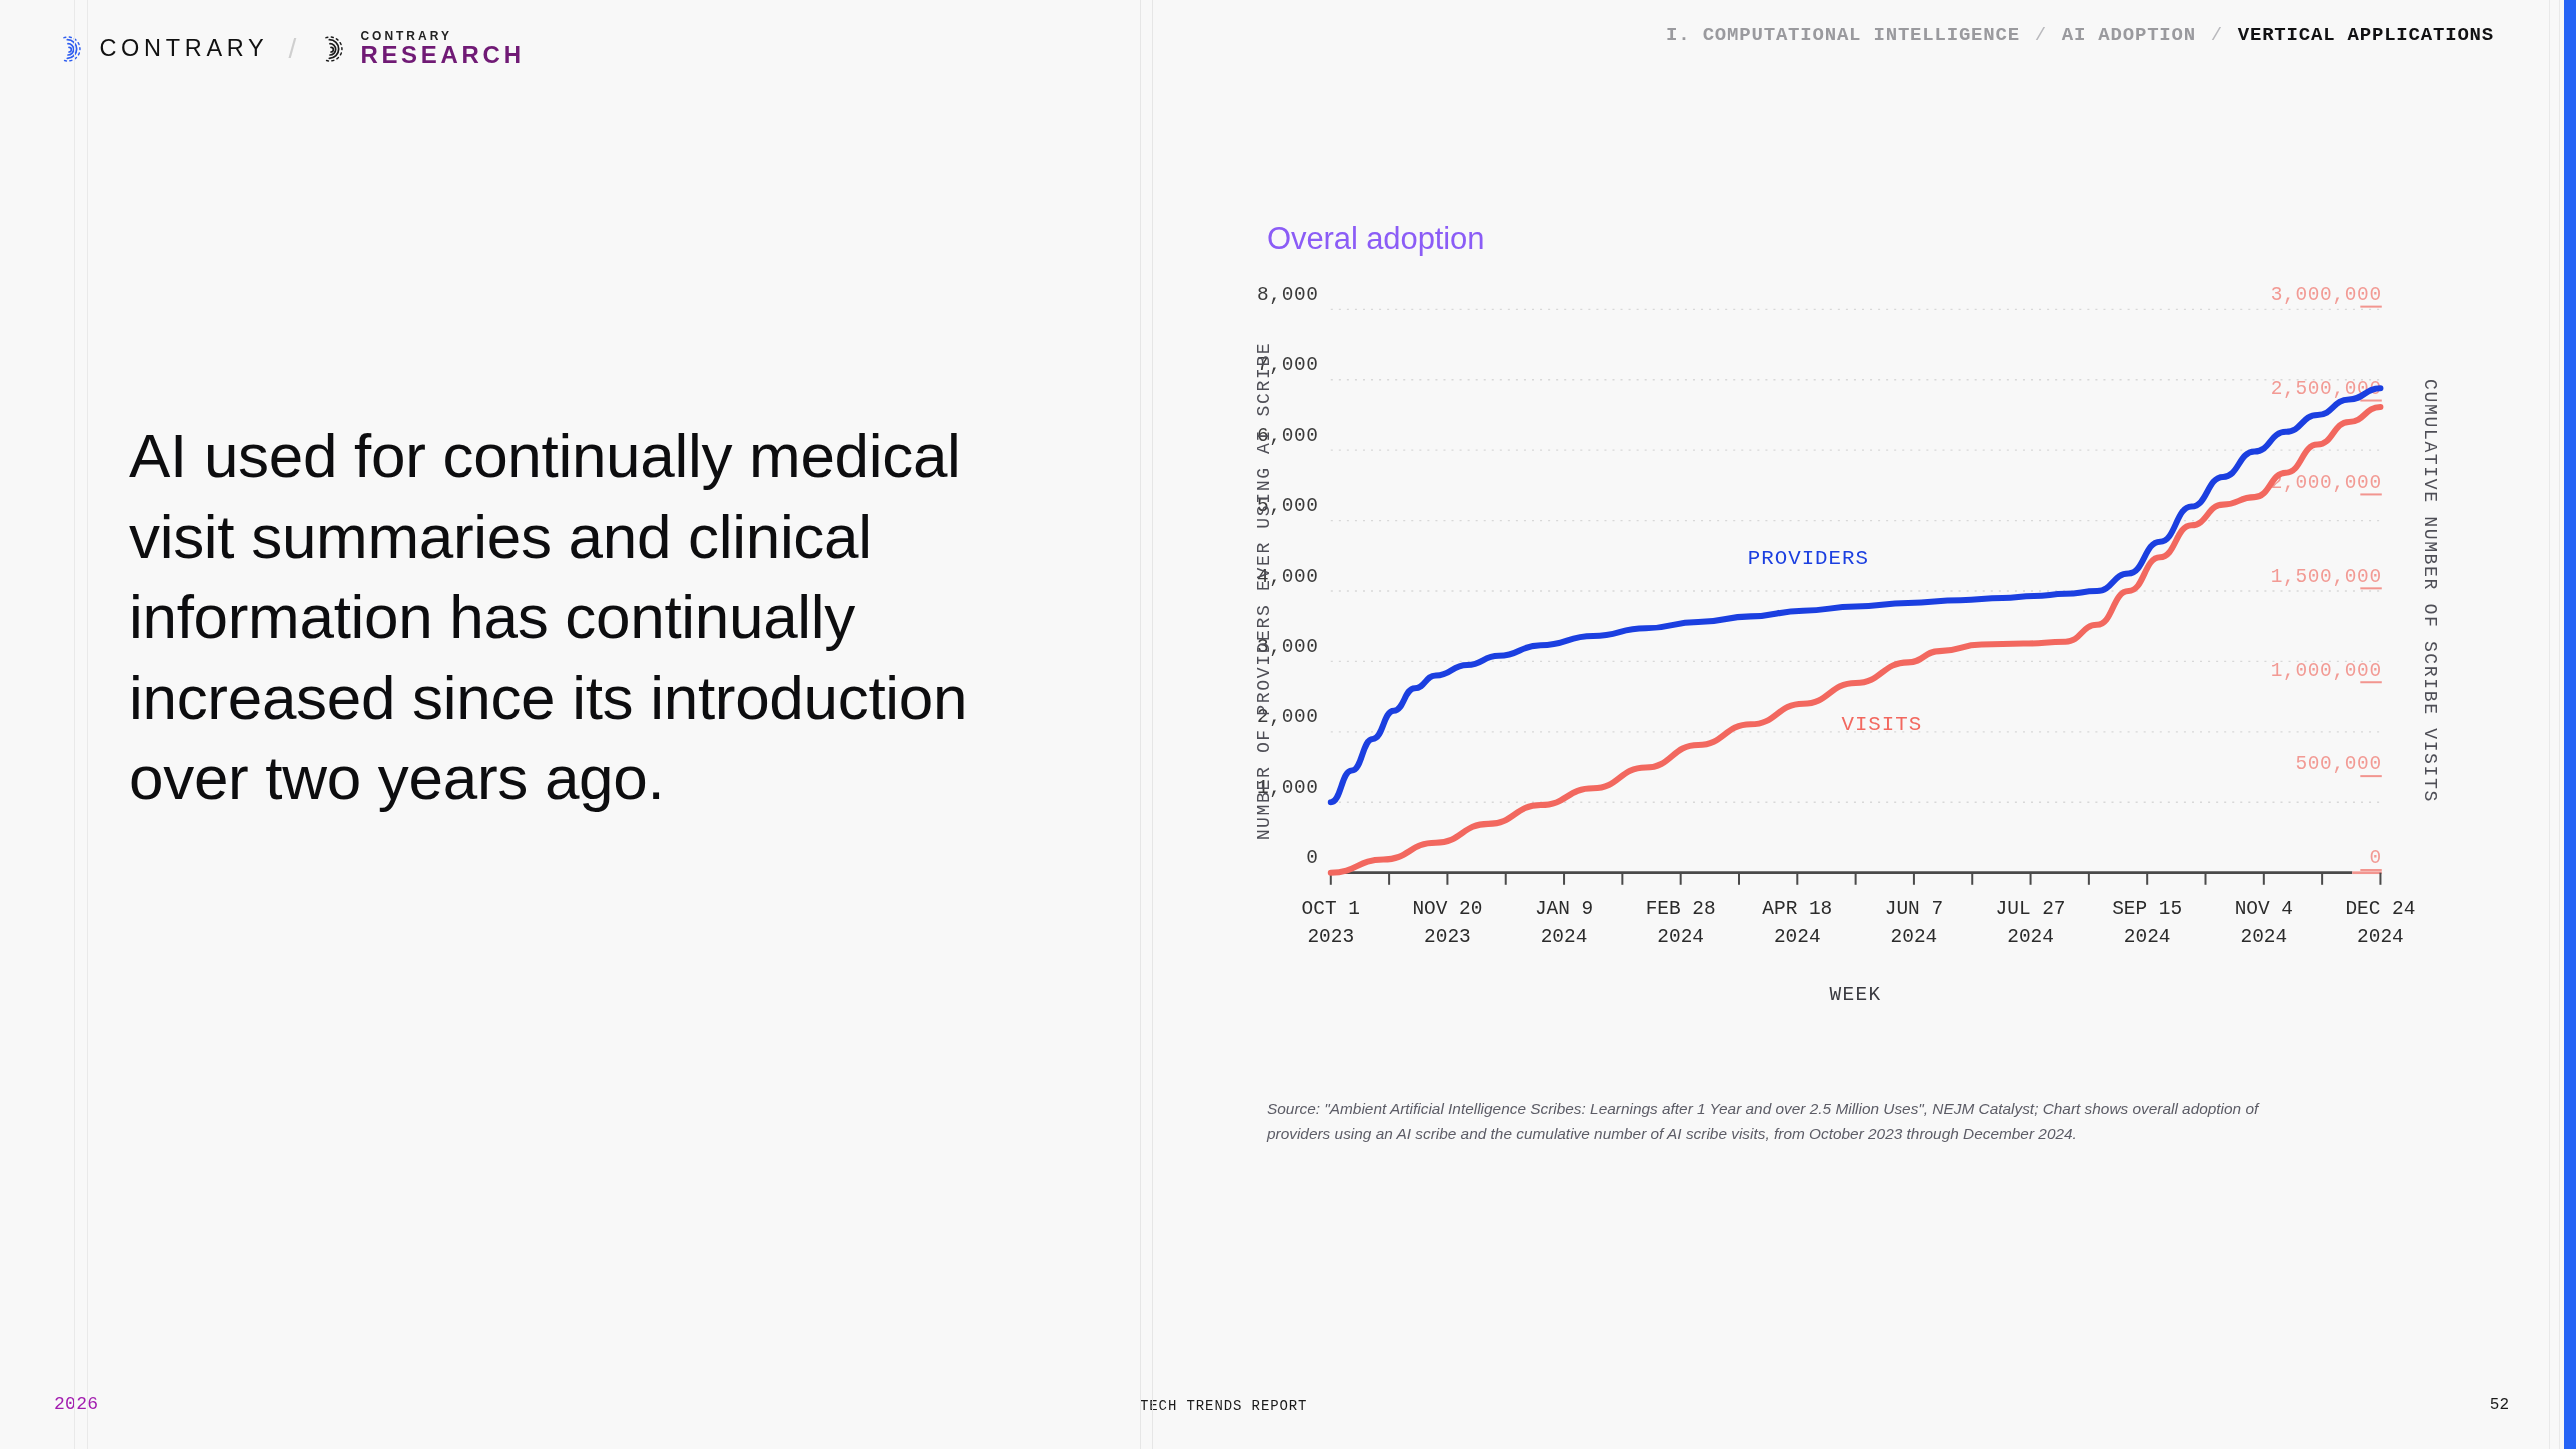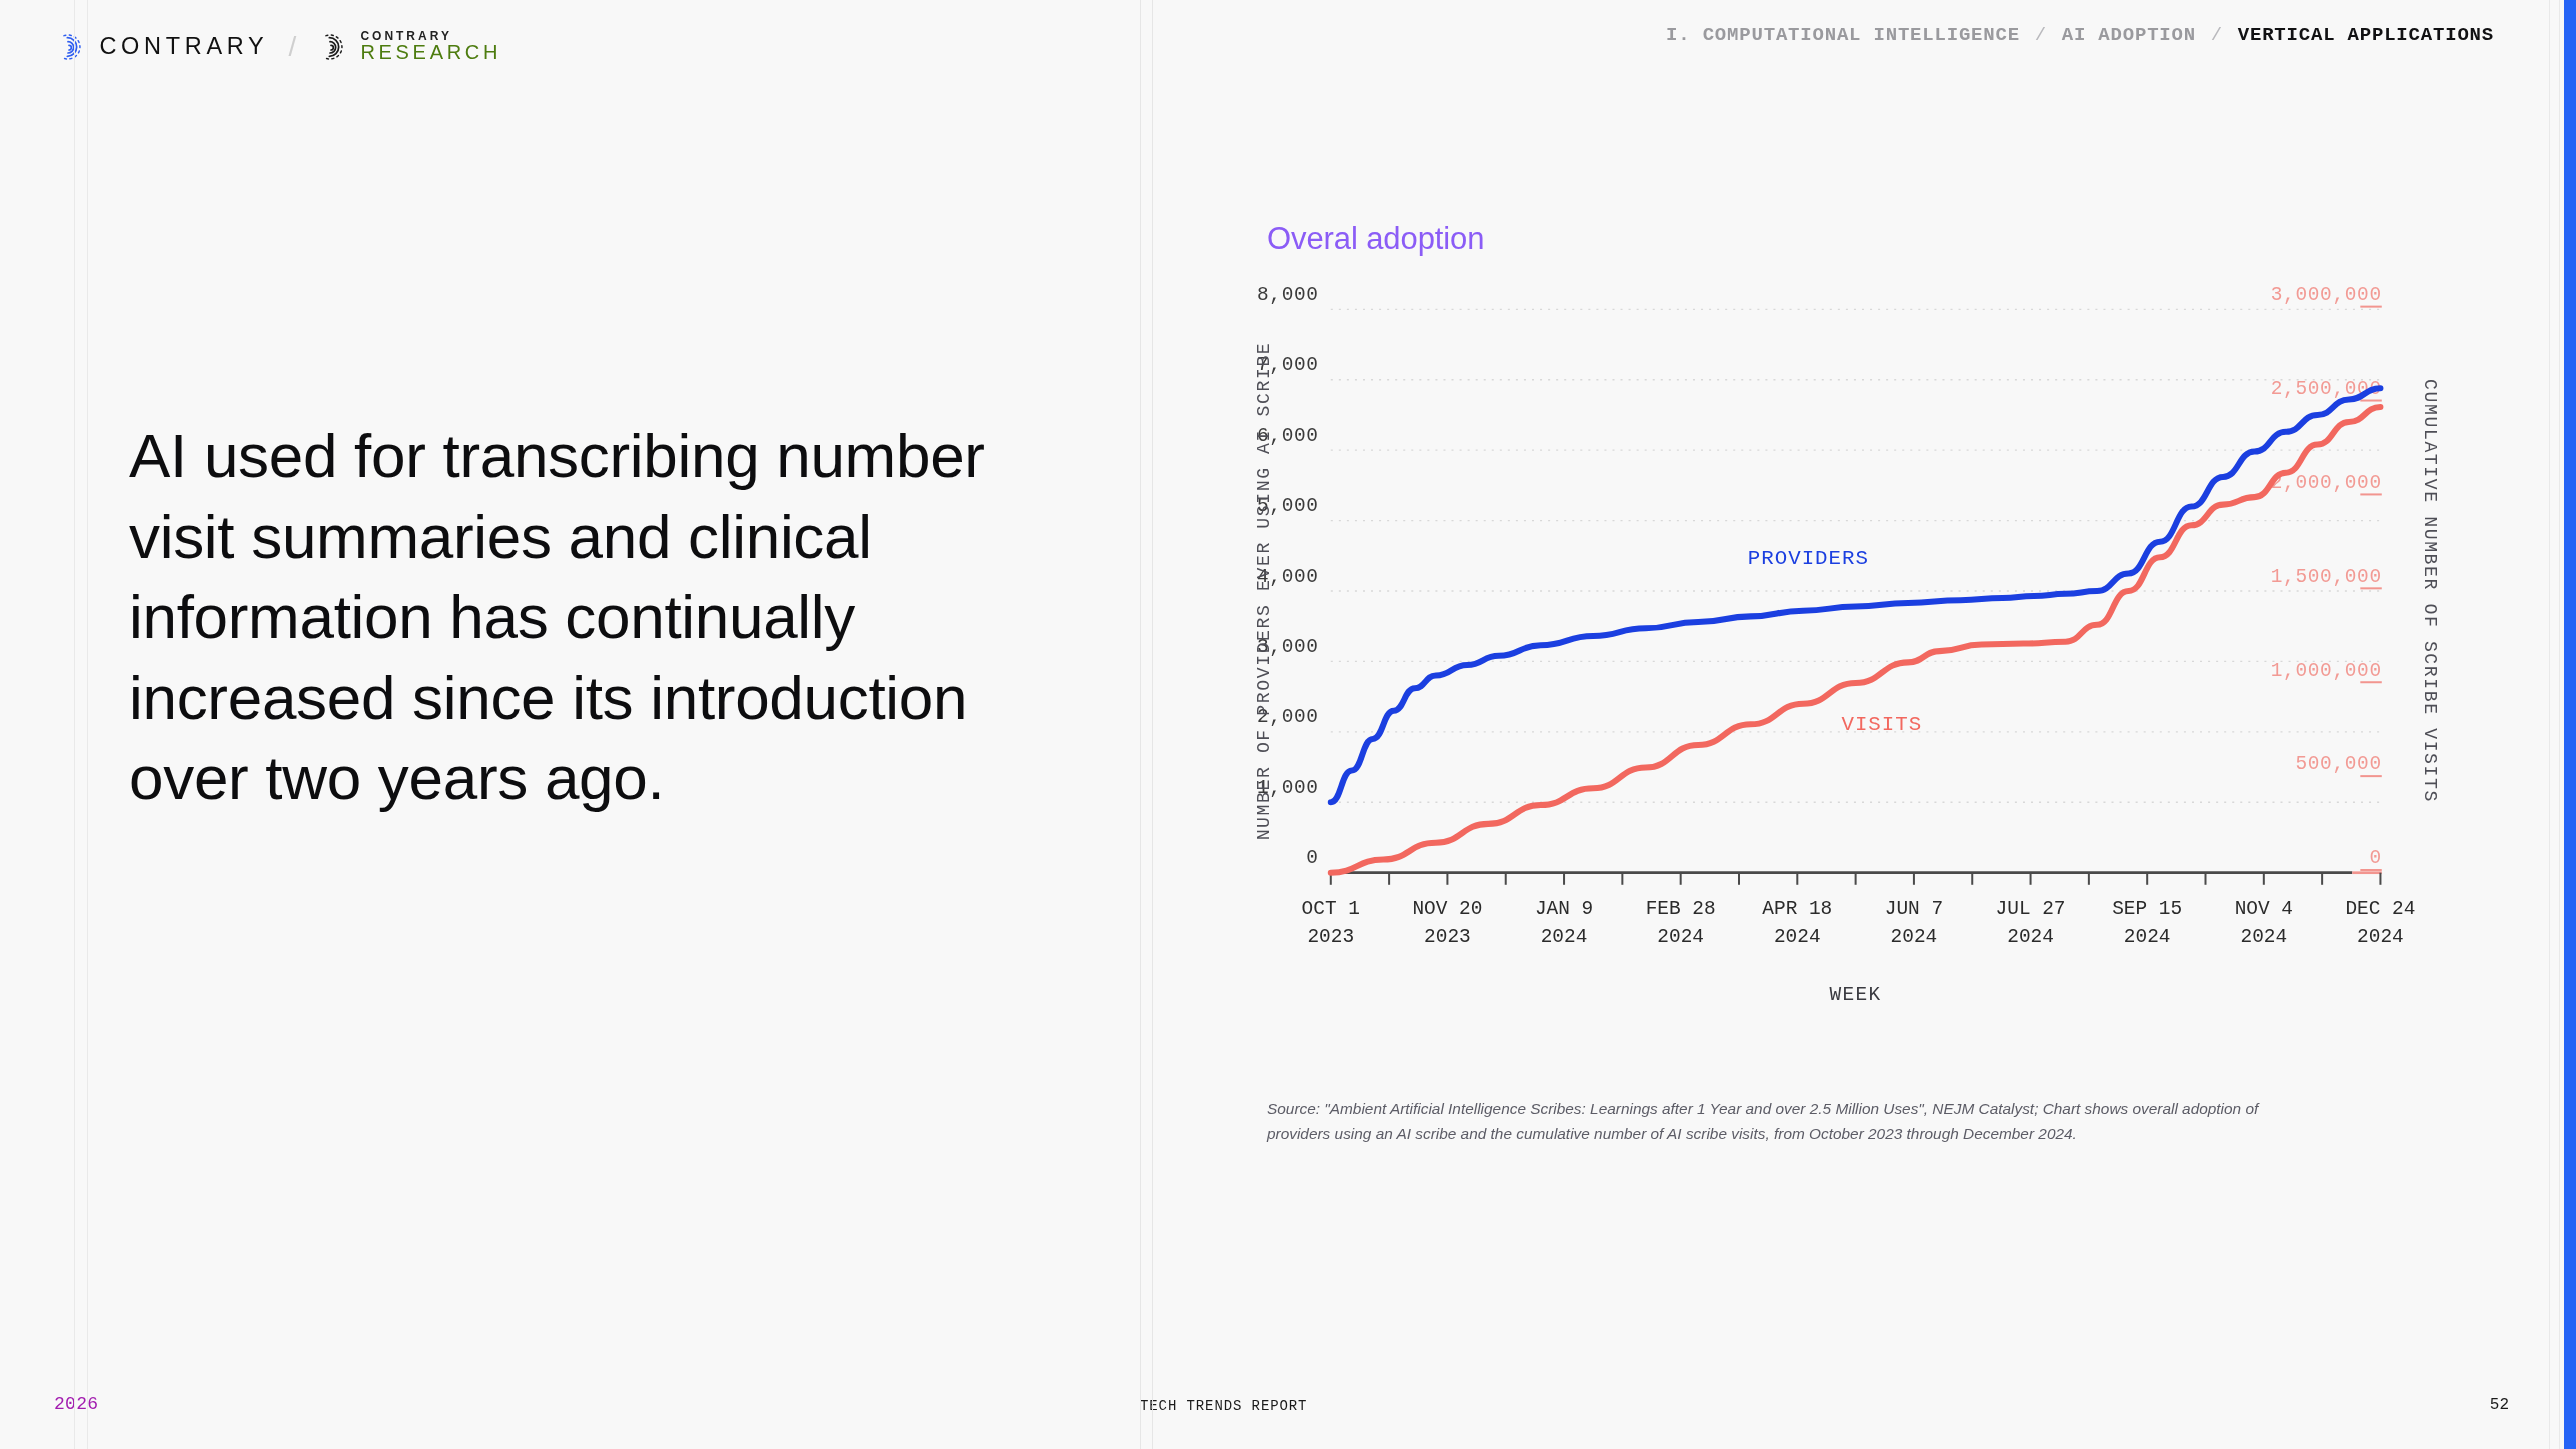--- a/index.html
+++ b/index.html
@@ -49,21 +49,21 @@
     font-size: 23.5px; letter-spacing: 4.7px; font-weight: 500;
     color: #111111; white-space: nowrap;
   }
   .brand-slash { font-size: 28px; color: #cfcfcf; font-weight: 300; margin: 0 2.7px; }
   .research-lockup { display: flex; align-items: center; gap: 12px; }
   .research-stack { display: flex; flex-direction: column; line-height: 1.08; }
   .research-top {
     font-size: 12px; letter-spacing: 3px; font-weight: 600; color: #222;
   }
   .research-bottom {
-    font-size: 20px; letter-spacing: 3.7px; font-weight: 400; color: #4d7c0f;
+    font-size: 24px; letter-spacing: 3.7px; font-weight: 700; color: #701a75;
   }
 
   .headline {
     position: absolute; left: 129px; top: 416px; width: 865px;
     font-size: 62px; line-height: 1.30; font-weight: 400;
     color: #0d0d0f; letter-spacing: -0.3px;
   }
 
   .footer-year {
     position: absolute; left: 54px; bottom: 35px;
@@ -146,21 +146,21 @@
             <path d="M15 7 a18 18 0 1 1 0 34"></path>
           </g>
         </svg>
         <div class="research-stack">
           <span class="research-top">CONTRARY</span>
           <span class="research-bottom">RESEARCH</span>
         </div>
       </div>
     </div>
 
-    <h1 class="headline">AI used for transcribing number visit summaries and clinical information has continually increased since its introduction over two years ago.</h1>
+    <h1 class="headline">AI used for continually medical visit summaries and clinical information has continually increased since its introduction over two years ago.</h1>
 
     <div class="footer-year">2026</div>
   </div>
 
   <div class="right-panel">
 
     <nav class="breadcrumb">
       <span class="crumb">I. COMPUTATIONAL INTELLIGENCE</span>
       <span class="crumb-sep">/</span>
       <span class="crumb">AI ADOPTION</span>

